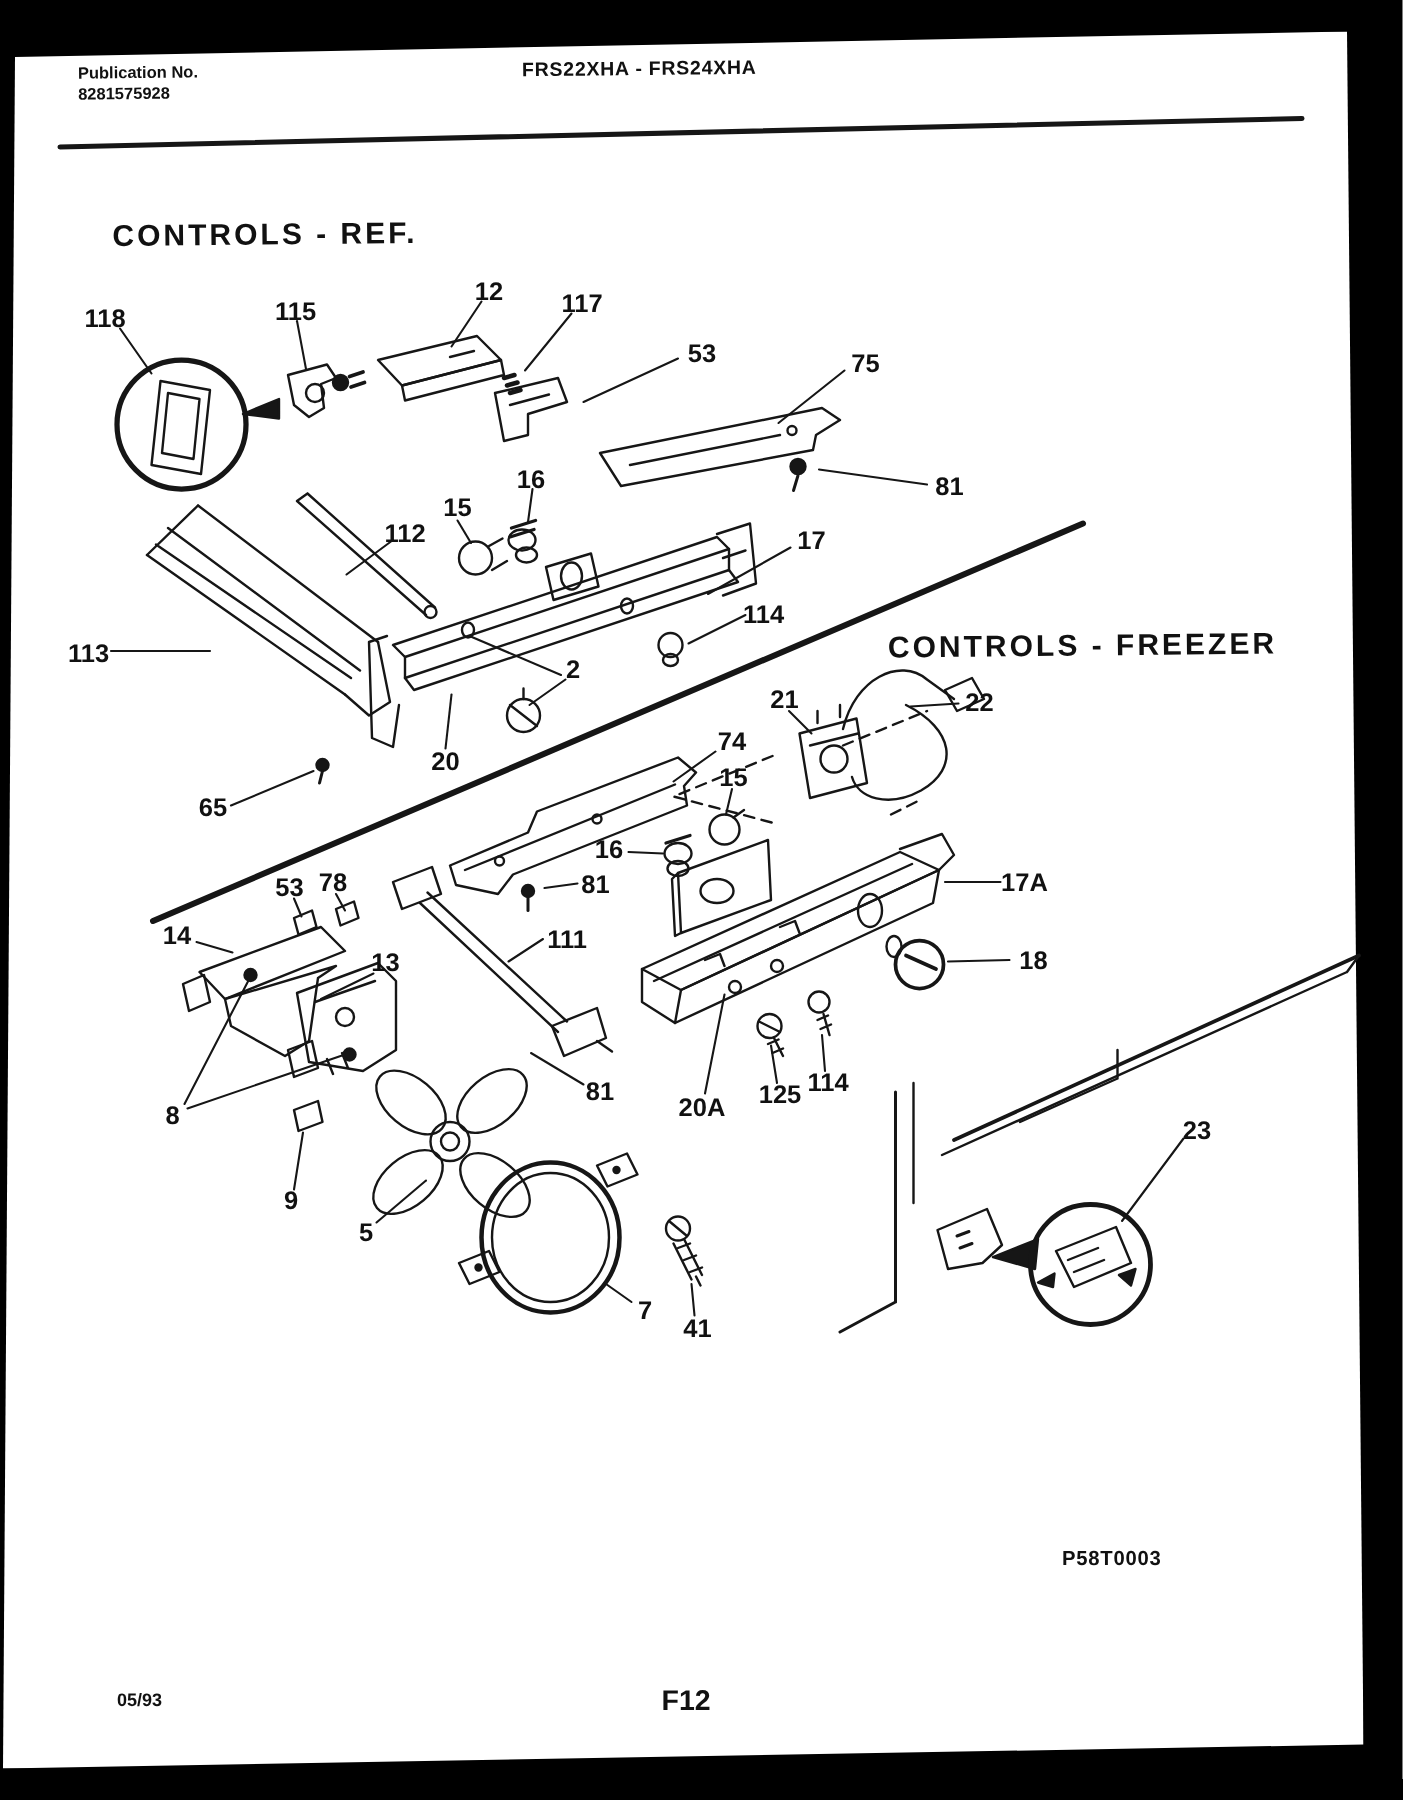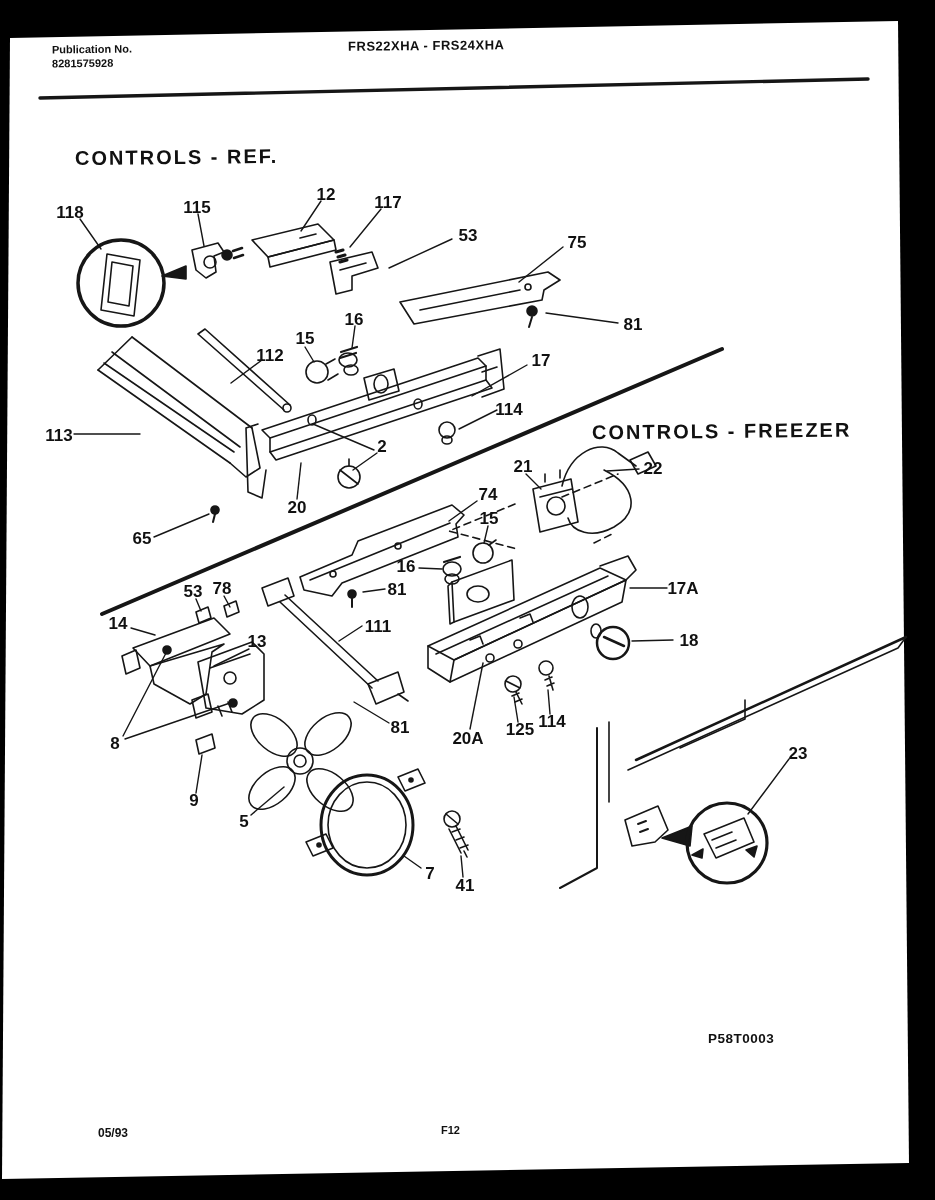--- a/index.html
+++ b/index.html
@@ -10,22 +10,22 @@
          clip-path:polygon(10px 38px,898px 21px,909px 1163px,2px 1179px);}
   .layer{position:absolute;left:0;top:0;width:935px;height:908px;}
   .txt{position:absolute;color:#111;white-space:nowrap;}
   .pubno{left:52px;top:42px;font-size:11px;font-weight:bold;line-height:14px;
          transform:rotate(-0.6deg);}
   .model{left:348px;top:38px;font-size:13px;font-weight:bold;letter-spacing:.5px;
          transform:rotate(-0.6deg);}
   .sec-title{font-size:20px;font-weight:bold;letter-spacing:2px;transform:rotate(-0.6deg);}
   .ref-title{left:75px;top:146px;}
   .frz-title{left:592px;top:420px;}
-  .footer-date{left:78px;top:1126px;font-size:12px;font-weight:bold;margin-left:20px;}
-  .footer-page{left:441px;top:1124px;font-size:11px;font-weight:bold;}
+  .footer-date{left:78px;top:1126px;font-size:12px;font-weight:bold;}
+  .footer-page{left:441px;top:1124px;font-size:19px;font-weight:bold;}
   .diag-code{left:708px;top:1031px;font-size:13.5px;font-weight:bold;letter-spacing:.5px;}
   svg text{font-family:"Liberation Sans", sans-serif;font-weight:bold;fill:#111;}
 </style>
 </head>
 <body>
 
 <div class="sheet"></div>
 
 <div class="layer">
 

